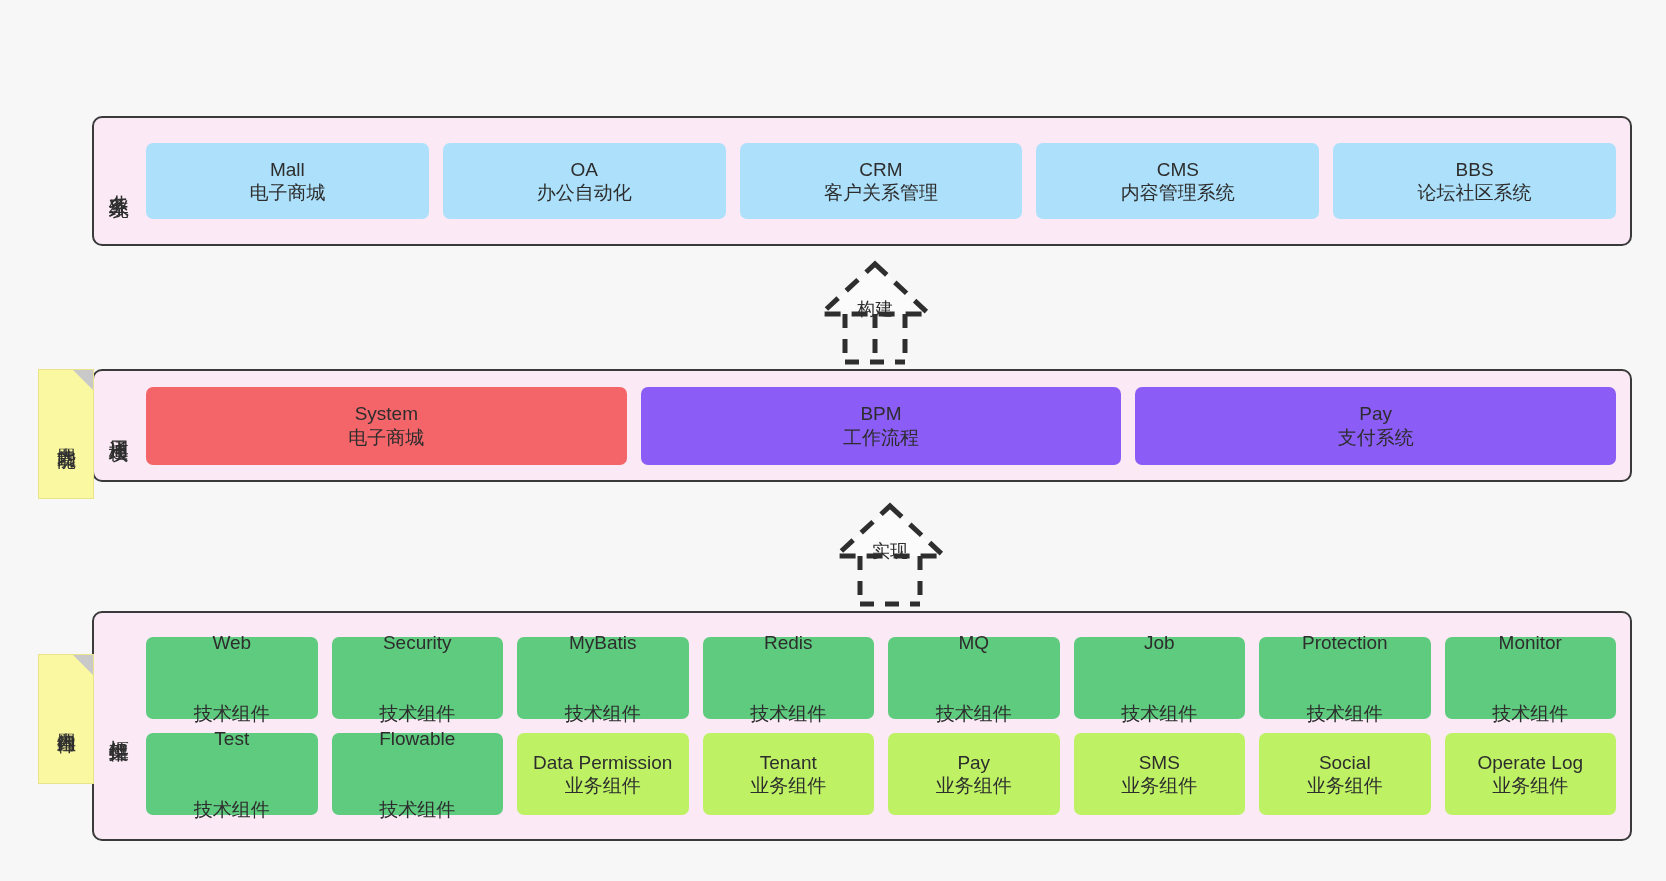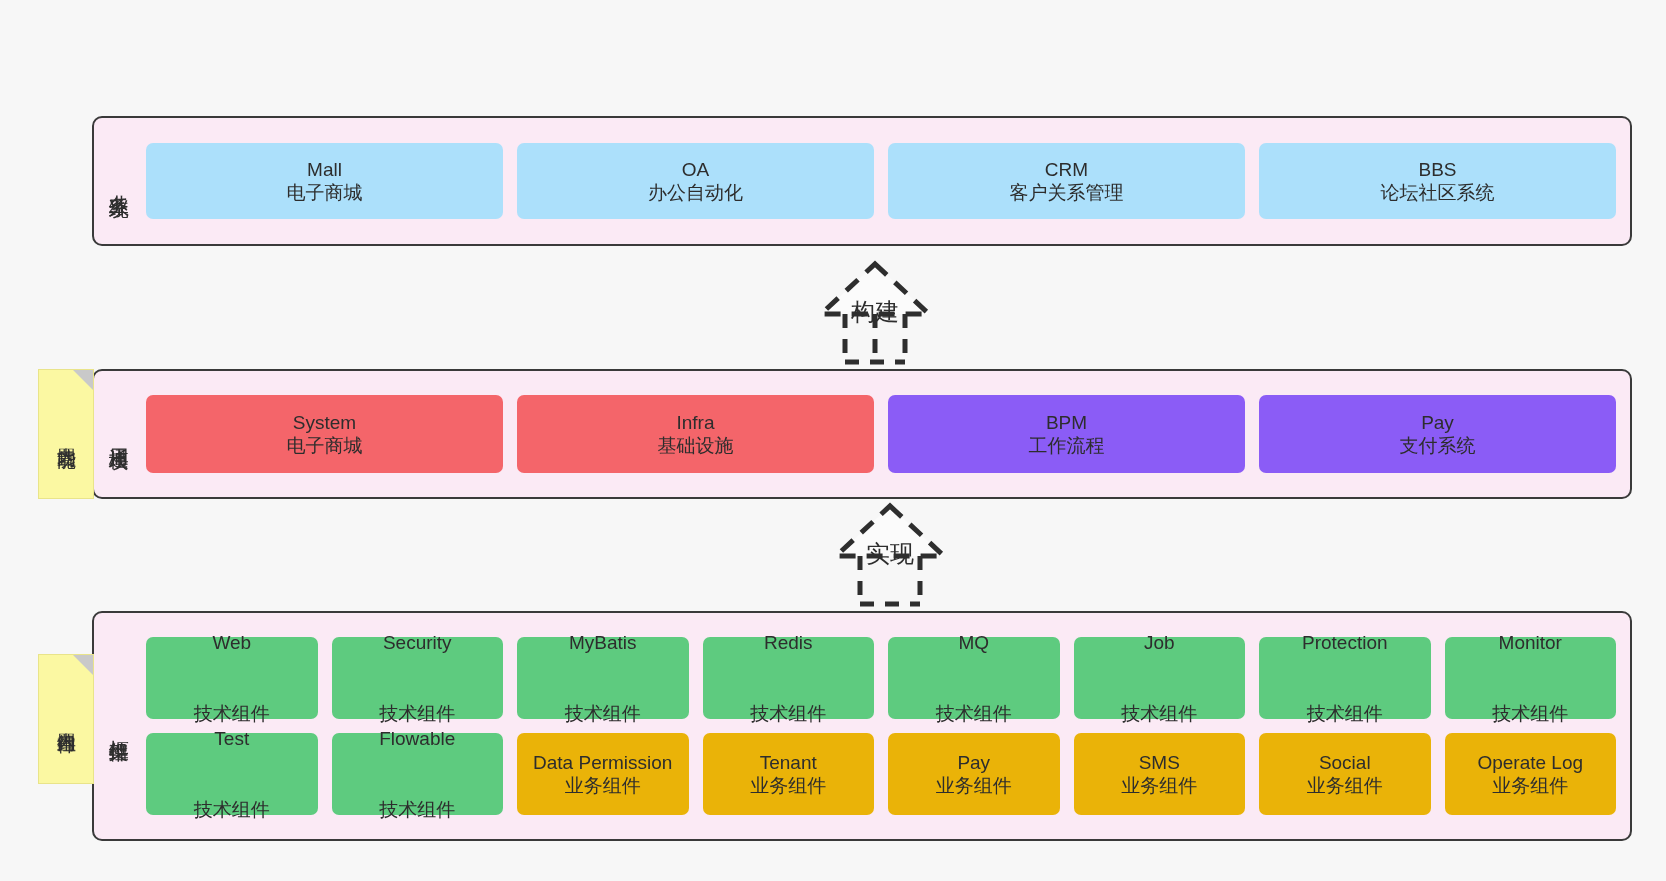--- a/index.html
+++ b/index.html
@@ -73,25 +73,25 @@
     padding: 4px 6px;
   }
   .cell .en { display: block; }
   .cell .cn { display: block; }
 
   
   .c-blue        { background: #ace0fb; }
   .c-red         { background: #f4656a; }
   .c-pink        { background: #8b5cf6; }
   .c-green       { background: #5ecb7f; gap: 48px; }
-  .c-green-light { background: #eab308; }
+  .c-green-light { background: #bef264; }
 
   
   #band-business { left: 92px;  top: 116px; width: 1540px; height: 130px; }
-  #band-modules  { left: 92px;  top: 369px; width: 1540px; height: 130px; }
+  #band-modules  { left: 92px;  top: 369px; width: 1540px; height: 113px; }
   #band-framework{ left: 92px;  top: 611px; width: 1540px; height: 230px; }
 
   #band-business  .cell { height: 76px; }
   #band-modules   .cell { height: 78px; }
   #band-framework .cell { height: 82px; }
 
   
   .note {
     position: absolute;
     box-sizing: border-box;
@@ -130,21 +130,21 @@
   #conn-build   { left: 790px; top: 258px; }
   #conn-impl    { left: 805px; top: 500px; }
 
   .connector svg { display: block; overflow: visible; }
 
   .connector-label {
     position: absolute;
     left: 50%;
     transform: translateX(-50%);
     top: 42px;
-    font-size: 24px;
+    font-size: 18px;
     line-height: 1;
     color: #2e2e2e;
     background: transparent;
     padding: 0 2px;
     white-space: nowrap;
   }
 </style>
 </head>
 <body>
 
@@ -156,20 +156,24 @@
           <span class="en">Mall</span>
           <span class="cn">电子商城</span>
         </div>
         <div class="cell c-blue">
           <span class="en">OA</span>
           <span class="cn">办公自动化</span>
         </div>
         <div class="cell c-blue">
           <span class="en">CRM</span>
           <span class="cn">客户关系管理</span>
+        </div>
+        <div class="cell c-blue">
+          <span class="en">CMS</span>
+          <span class="cn">内容管理系统</span>
         </div>
         <div class="cell c-blue">
           <span class="en">BBS</span>
           <span class="cn">论坛社区系统</span>
         </div>
       </div>
   </div>
 </div>
 
 <div class="connector" id="conn-build">
@@ -185,24 +189,20 @@
   <span>内置功能</span>
 </div>
 <div class="band" id="band-modules">
   <div class="band-title">通用模块</div>
   <div class="band-body">
     <div class="row" id="modules-row">
         <div class="cell c-red">
           <span class="en">System</span>
           <span class="cn">电子商城</span>
         </div>
-        <div class="cell c-red">
-          <span class="en">Infra</span>
-          <span class="cn">基础设施</span>
-        </div>
         <div class="cell c-pink">
           <span class="en">BPM</span>
           <span class="cn">工作流程</span>
         </div>
         <div class="cell c-pink">
           <span class="en">Pay</span>
           <span class="cn">支付系统</span>
         </div>
       </div>
   </div>

